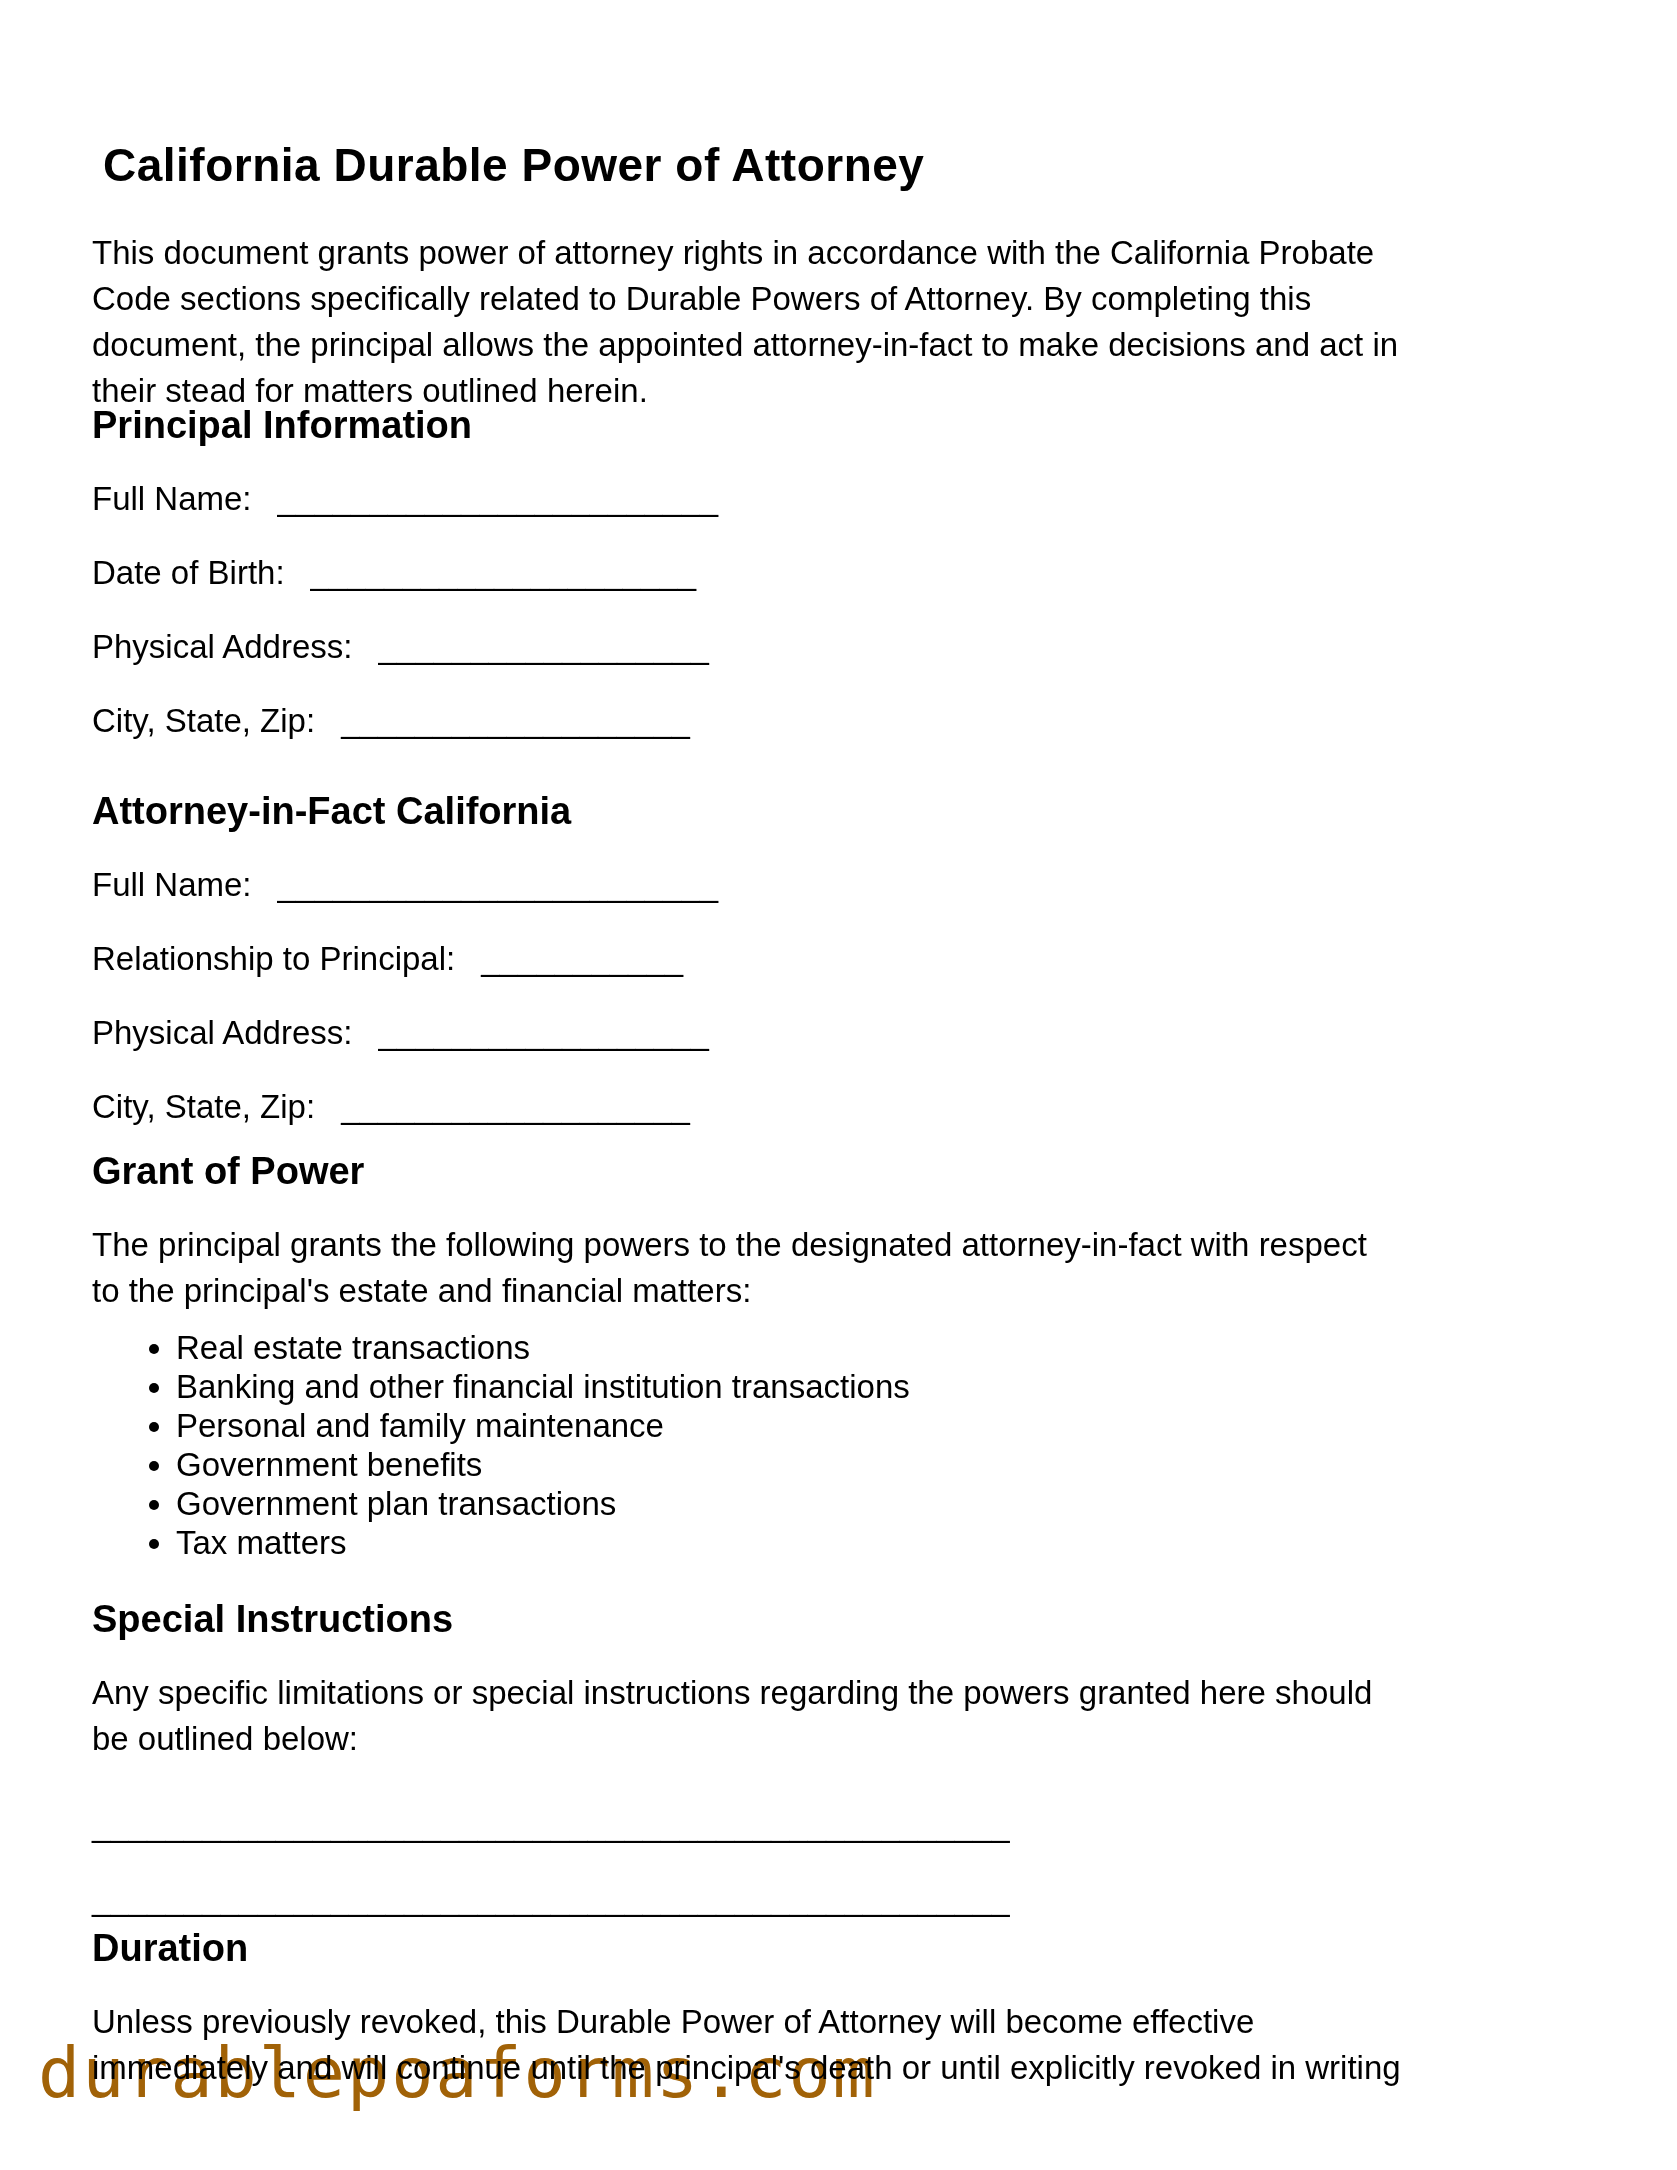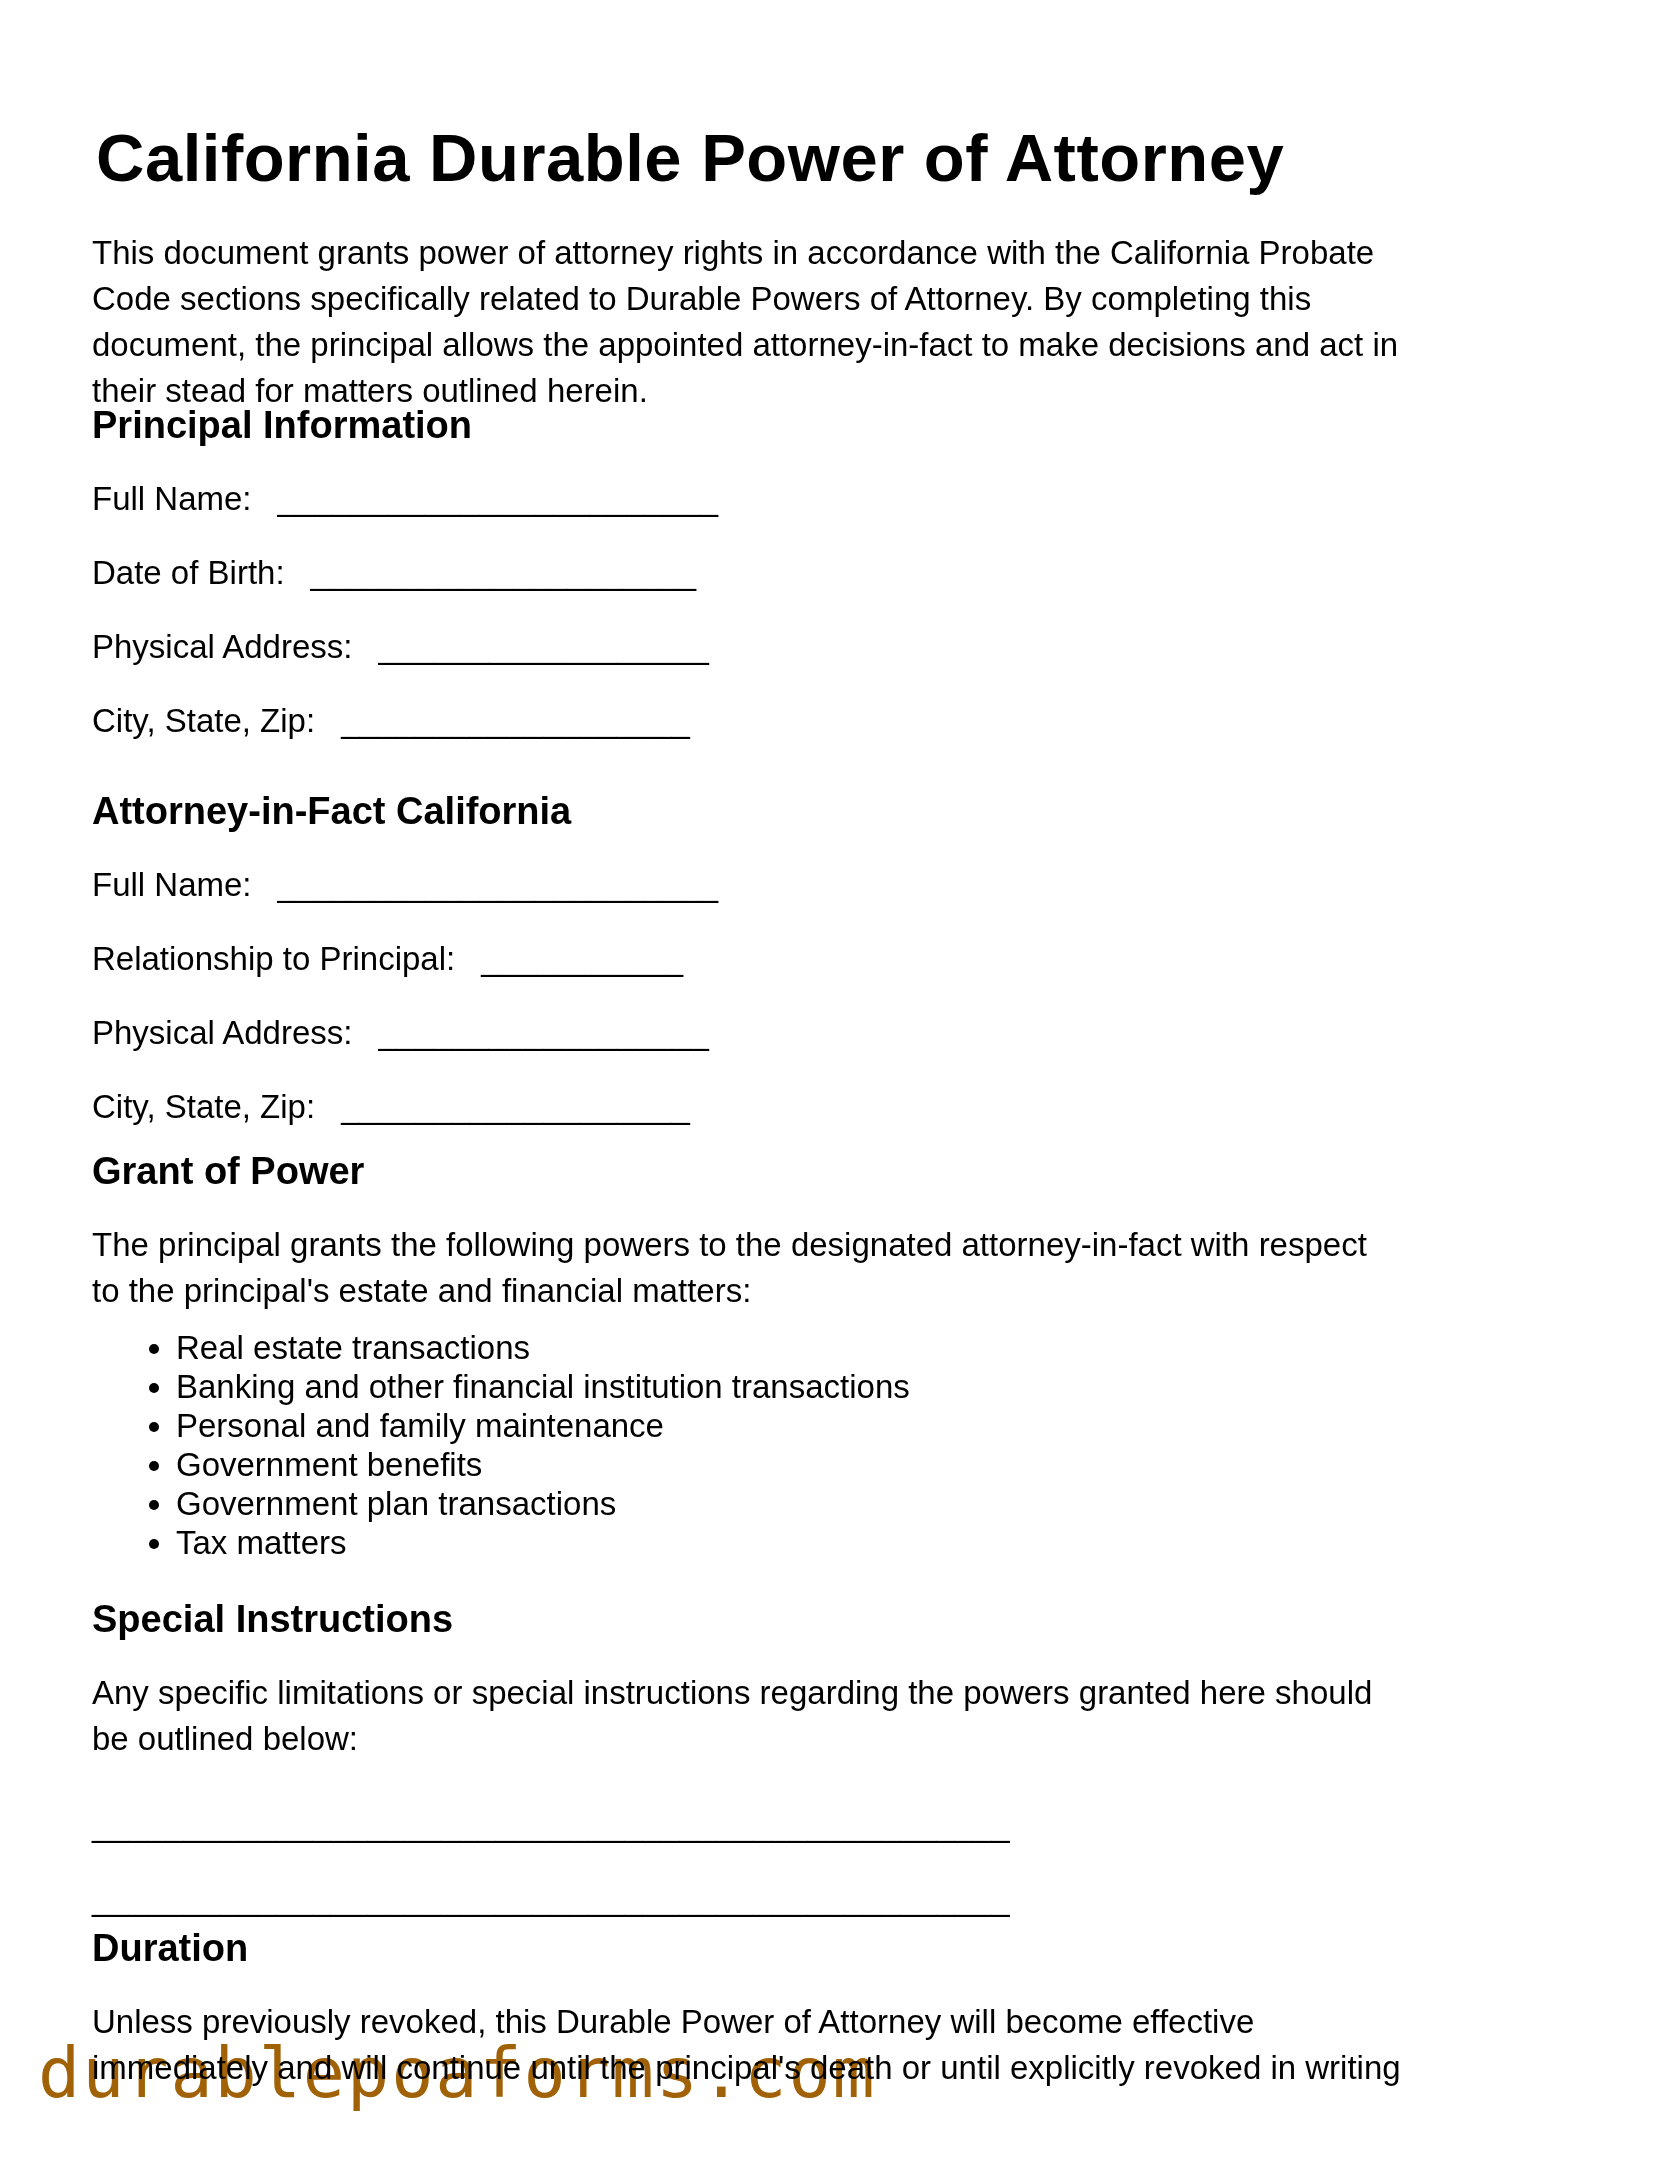--- a/index.html
+++ b/index.html
@@ -6,21 +6,21 @@
   .page{
     position:relative;
     width:1677px;height:2170px;
     background:#ffffff;
     overflow:hidden;
     font-family:"Liberation Sans","DejaVu Sans",sans-serif;
     font-size:33px;line-height:46px;color:#000000;
   }
   .abs{position:absolute;left:92px;right:70px;}
   h1.doc-title{
-    margin:4px;font-size:67px;line-height:84px;font-weight:700;
+    margin:11px;font-size:46px;line-height:84px;font-weight:700;
     white-space:nowrap;letter-spacing:0.5px;
   }
   .line{white-space:nowrap;}
   h2.sec-heading{margin:0 0 28px 0;font-size:38px;line-height:46px;font-weight:700;white-space:nowrap;}
   p.field{margin:0 0 28px 0;white-space:nowrap;}
   .blank{margin-left:26px;letter-spacing:0;}
   ul.powers{margin:14px 0 0 0;padding:0 0 0 84px;}
   ul.powers li{line-height:39px;white-space:nowrap;}
   p.blank-row{margin:0 0 28px 0;white-space:nowrap;}
   p.blank-row.first{margin-top:40px;}

